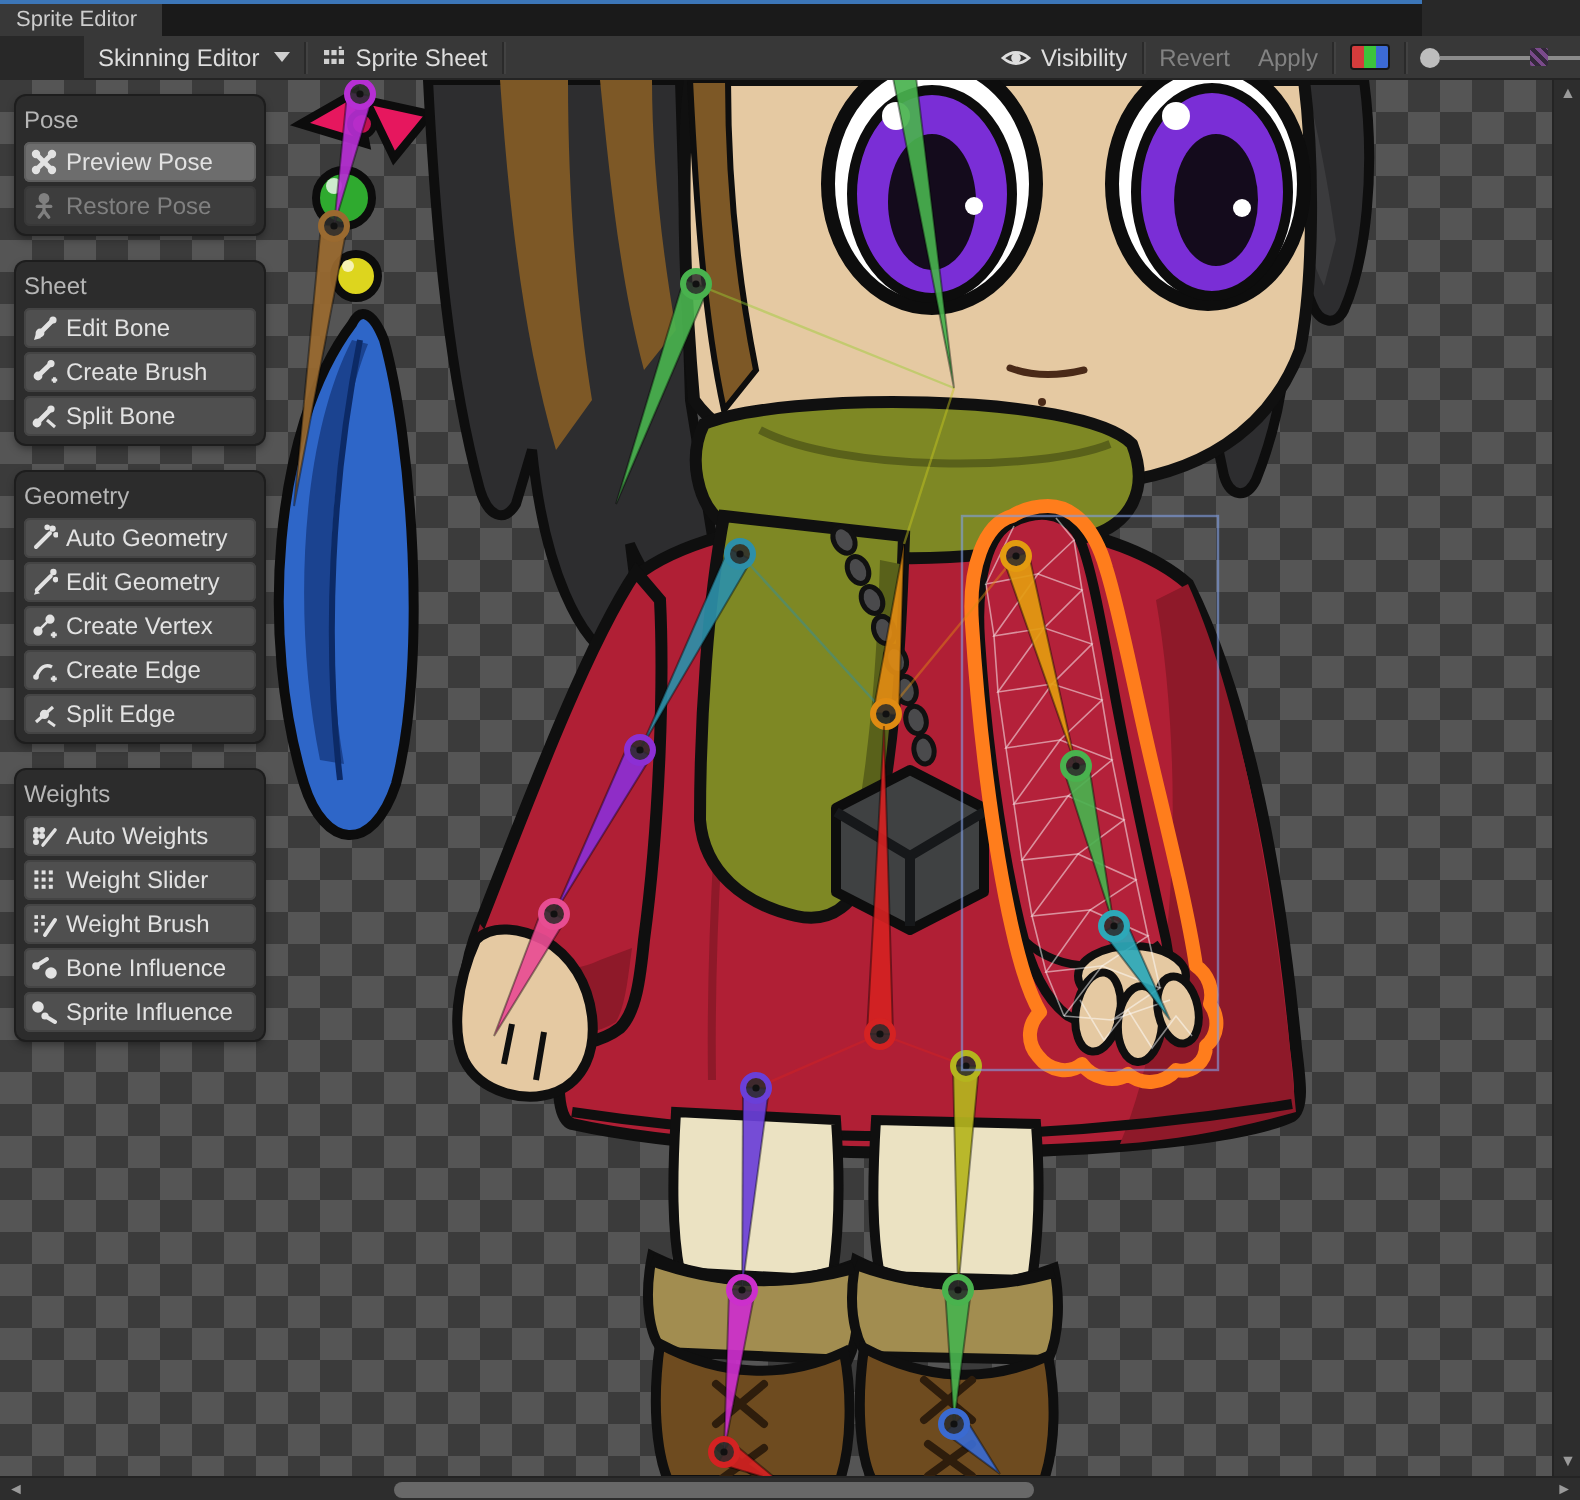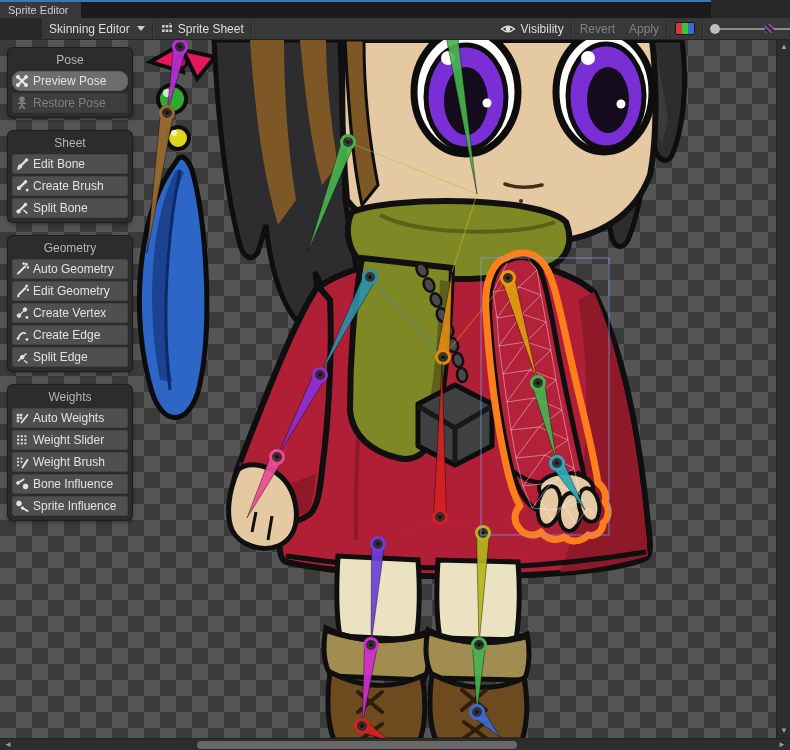--- a/index.html
+++ b/index.html
@@ -36,26 +36,26 @@
     background-color:var(--checker-dark,#3b3b3b);
     background-image:
       linear-gradient(45deg,var(--checker-light,#555) 25%,transparent 25%,transparent 75%,var(--checker-light,#555) 75%),
       linear-gradient(45deg,var(--checker-light,#555) 25%,transparent 25%,transparent 75%,var(--checker-light,#555) 75%);
     background-size:32px 32px;background-position:0 0,16px 16px;}
   #sprite-svg{position:absolute;left:0;top:0;}
   
   #tool-panels{position:absolute;left:8px;top:48px;width:124px;z-index:5;}
   .tgroup{background:#2c2c2c;border-radius:5px;padding:3px 4px 4px 4px;margin-bottom:14px;
           box-shadow:0 0 0 1px #1d1d1d,0 2px 5px rgba(0,0,0,.45);}
-  .tgroup h3{margin:2px 0 4px 0;font-size:12px;font-weight:normal;color:#b6b6b6;text-align:center;}
+  .tgroup h3{margin:2px 0 4px 0;font-size:12px;font-weight:normal;color:#b6b6b6;text-align:left;}
   .tbtn{display:flex;align-items:center;gap:4px;height:20px;margin-bottom:2px;padding:0 3px;
         background:#4f4f4f;border-radius:3px;color:#e2e2e2;font-size:12px;cursor:pointer;
         box-shadow:inset 0 0 0 1px #444;}
   .tbtn:last-child{margin-bottom:0;}
-  .tbtn.active{background:#6d6d6d;box-shadow:inset 0 0 0 1px #5e5e5e;border-radius:9px;}
+  .tbtn.active{background:#6d6d6d;box-shadow:inset 0 0 0 1px #5e5e5e;}
   .tbtn.disabled{background:#3d3d3d;color:#808080;box-shadow:inset 0 0 0 1px #383838;}
   .bicon{width:14px;height:14px;flex:none;}
   
   #vscroll{position:absolute;right:0;top:40px;width:14px;height:698px;background:#2d2d2d;
            border-left:1px solid #242424;box-sizing:border-box;z-index:4;}
   #vscroll .arr{position:absolute;left:0;width:14px;text-align:center;color:#9a9a9a;font-size:8px;line-height:10px;}
   #hscroll{position:absolute;left:0;bottom:0;width:790px;height:12px;background:#2d2d2d;
            border-top:1px solid #242424;box-sizing:border-box;z-index:6;}
   #hscroll .thumb{position:absolute;left:197px;top:2px;width:320px;height:8px;border-radius:4px;background:#686868;}
   #hscroll .arr{position:absolute;top:0;color:#9a9a9a;font-size:8px;line-height:11px;}

